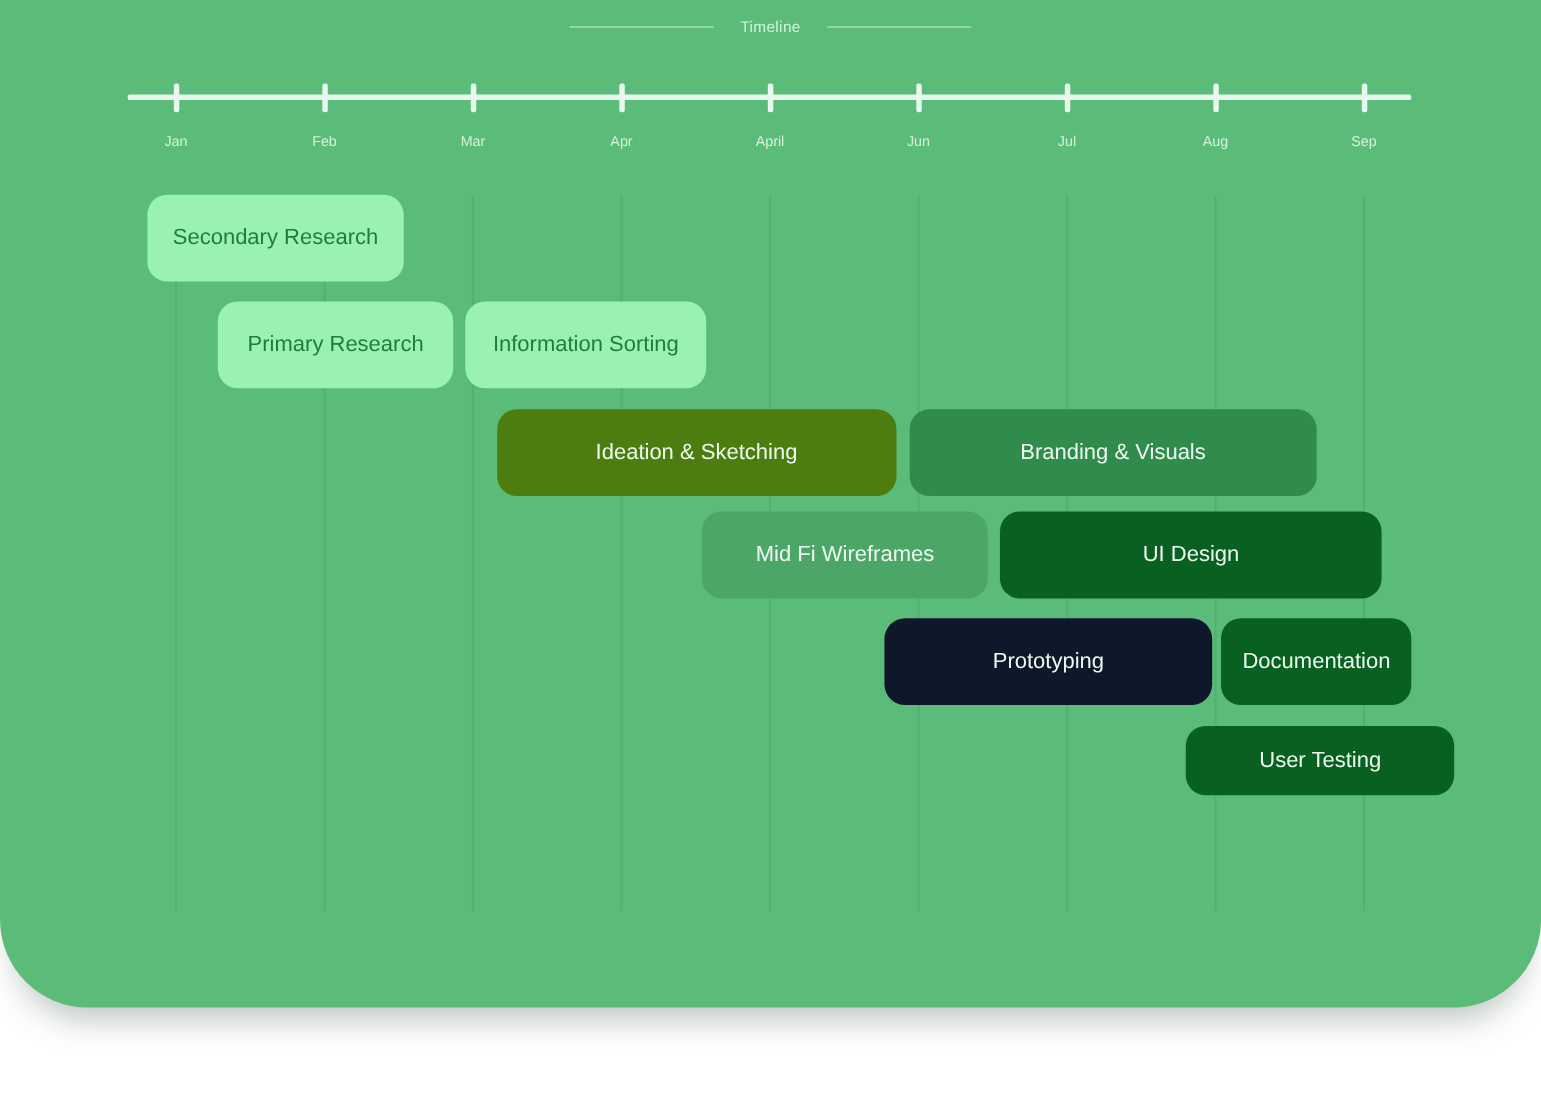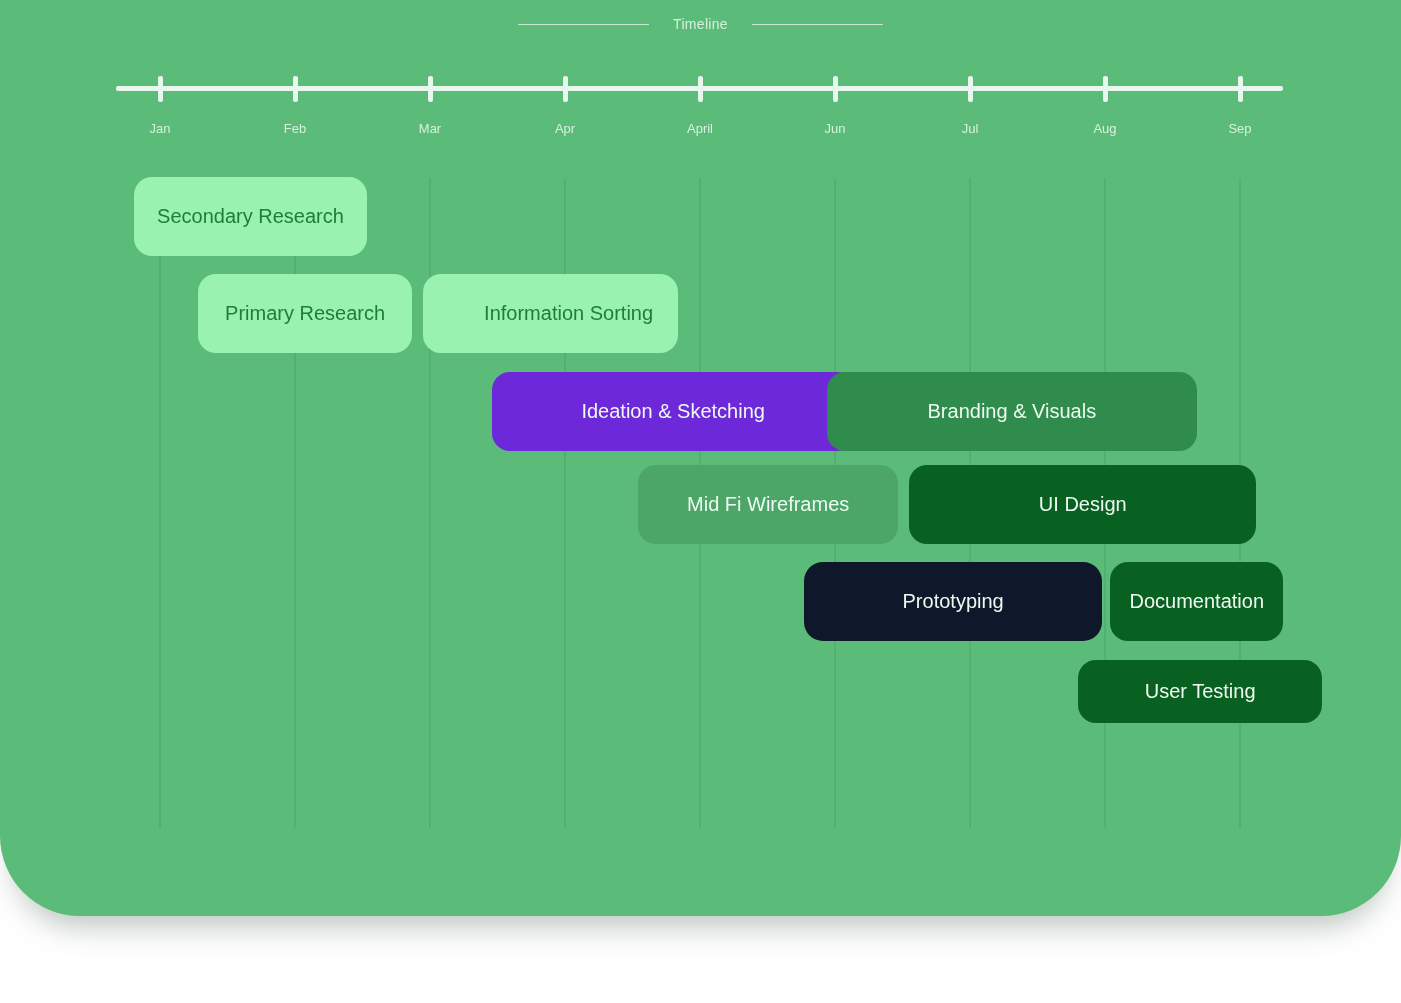--- a/index.html
+++ b/index.html
@@ -136,24 +136,24 @@
         <div class="gridline" style="left: 1104px;"></div>
         <div class="gridline" style="left: 1239px;"></div>
       </div>
     <div id="bars">
         <div class="task-bar" style="left: 134.35px; top: 177px; width: 232.2px; height: 79px; background: rgb(154, 242, 177);">
           <span style="color: rgb(30, 125, 59);">Secondary Research</span>
         </div>
         <div class="task-bar" style="left: 197.8px; top: 274px; width: 214.65px; height: 79px; background: rgb(154, 242, 177);">
           <span style="color: rgb(30, 125, 59);">Primary Research</span>
         </div>
-        <div class="task-bar" style="left: 423.25px; top: 274px; width: 218.7px; height: 79px; background: rgb(154, 242, 177); padding-left: 36px;">
+        <div class="task-bar" style="left: 423.25px; top: 274px; width: 218.7px; height: 79px; background: rgb(154, 242, 177);">
           <span style="color: rgb(30, 125, 59);">Information Sorting</span>
         </div>
-        <div class="task-bar" style="left: 451.6px; top: 372px; width: 363.15px; height: 79px; background: #6d28d9; margin-left: 40px;">
+        <div class="task-bar" style="left: 451.6px; top: 372px; width: 363.15px; height: 79px; background: #4d7c0f;">
           <span style="color: rgb(238, 250, 241);">Ideation &amp; Sketching</span>
         </div>
         <div class="task-bar" style="left: 826.9px; top: 372px; width: 369.9px; height: 79px; background: rgb(47, 140, 77);">
           <span style="color: rgb(238, 250, 241);">Branding &amp; Visuals</span>
         </div>
         <div class="task-bar" style="left: 637.9px; top: 465px; width: 260.55px; height: 79px; background: rgb(75, 166, 103);">
           <span style="color: rgb(238, 250, 241);">Mid Fi Wireframes</span>
         </div>
         <div class="task-bar" style="left: 909.25px; top: 465px; width: 347px; height: 79px; background: rgb(9, 97, 33);">
           <span style="color: rgb(238, 250, 241);">UI Design</span>

